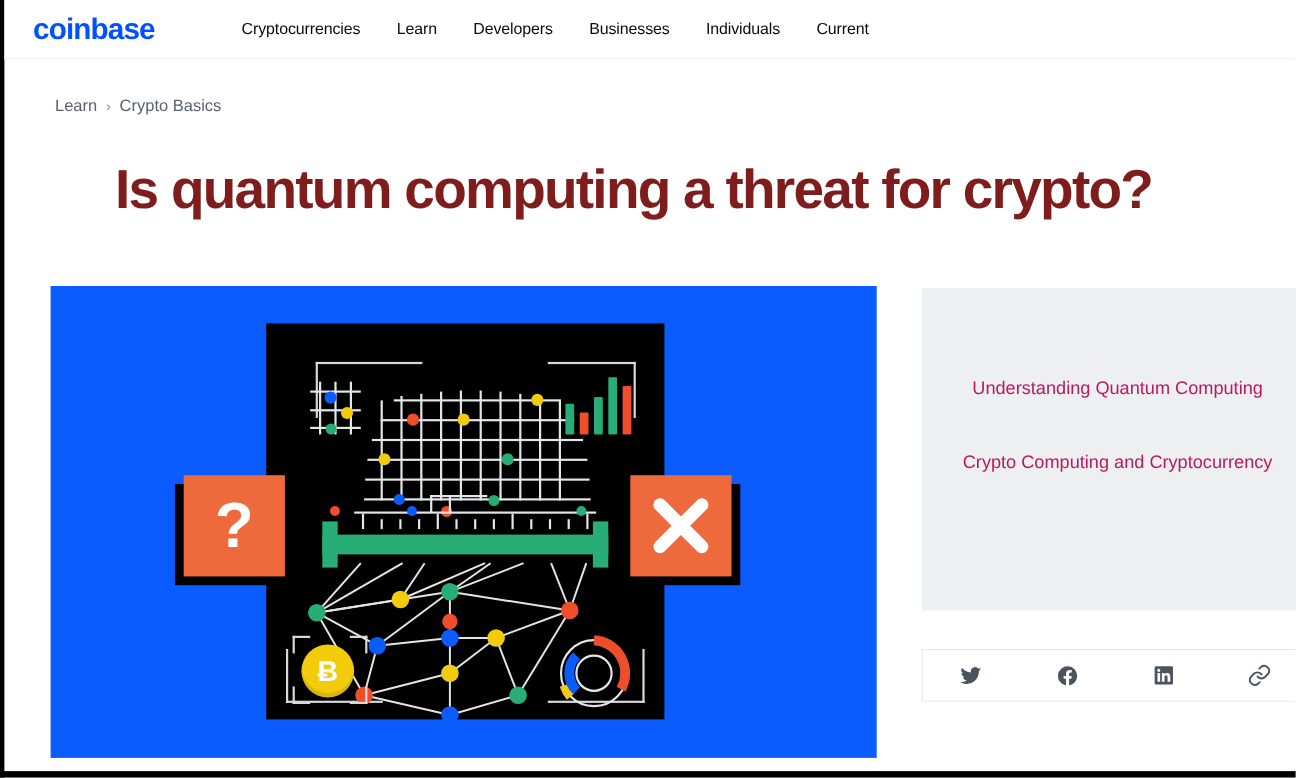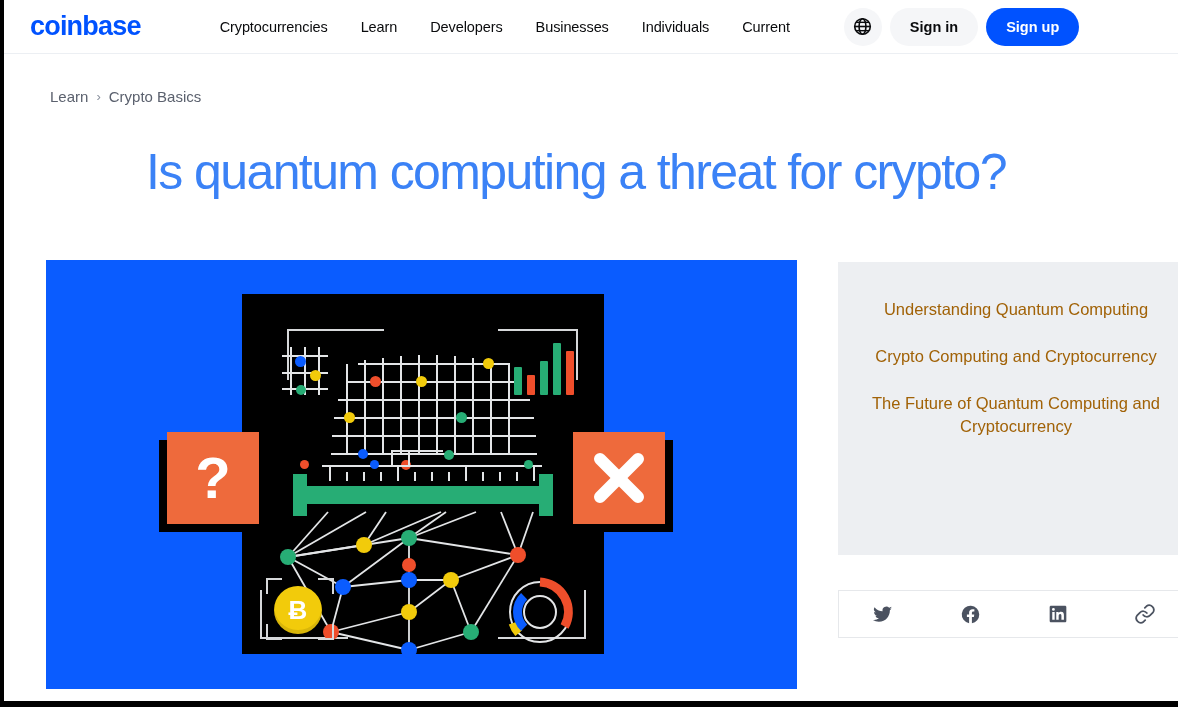--- a/index.html
+++ b/index.html
@@ -51,21 +51,21 @@
   .breadcrumb {
     position:absolute; left:50px; top:88px;
     display:flex; align-items:center; gap:8px;
     font-size:15px; color:#5b616e;
   }
   .breadcrumb .crumb { cursor:pointer; }
   .breadcrumb .sep { color:#8a919e; font-size:13px; }
 
   .page-title {
     position:absolute; left:46px; top:143px; width:1060px;
-    font-size:50px; line-height:59px; font-weight:400; color:#3b82f6;
+    font-size:50px; line-height:59px; font-weight:700; color:#7f1d1d;
     letter-spacing:-1.6px;
   }
 
   
   .hero {
     position:absolute; left:46px; top:260px; width:751px; height:429px;
     background:#0a5cff; overflow:hidden;
   }
   .hero-inner { position:absolute; left:0; top:0; width:751px; height:429px; }
   .blk-panel { position:absolute; left:196px; top:34px; width:362px; height:360px; background:#000; }
@@ -103,22 +103,22 @@
     color:#fff; font-weight:700; font-size:26px;
     box-shadow: inset 0 -4px 0 rgba(0,0,0,.10);
   }
 
   
   .toc {
     position:absolute; left:838px; top:262px; width:352px; height:293px;
     background:#edeff2; padding:36px 30px 0 34px;
   }
   .toc-item {
-    font-size:16.5px; line-height:23px; color:#a16207;
-    margin-bottom:24px; cursor:pointer;
+    font-size:16.5px; line-height:23px; color:#be185d;
+    margin-bottom:24px; cursor:pointer;margin-top:44px;
   }
 
   
   .share {
     position:absolute; left:838px; top:590px; width:352px; height:48px;
     border:1px solid #e6e8eb; background:#fff;
     display:flex; align-items:center;
   }
   .share-btn {
     flex:1; height:100%;
@@ -139,33 +139,20 @@
 
     <div class="nav">
       <div class="nav-item">Cryptocurrencies</div>
       <div class="nav-item">Learn</div>
       <div class="nav-item">Developers</div>
       <div class="nav-item">Businesses</div>
       <div class="nav-item">Individuals</div>
       <div class="nav-item">Current</div>
     </div>
 
-    <div class="header-right">
-      <div class="globe-btn">
-        <svg width="19" height="19" viewBox="0 0 20 20">
-          <circle cx="10" cy="10" r="8.2" fill="none" stroke="#0a0b0d" stroke-width="1.7"></circle>
-          <ellipse cx="10" cy="10" rx="3.6" ry="8.2" fill="none" stroke="#0a0b0d" stroke-width="1.7"></ellipse>
-          <line x1="1.9" y1="10" x2="18.1" y2="10" stroke="#0a0b0d" stroke-width="1.7"></line>
-          <line x1="3.2" y1="5.6" x2="16.8" y2="5.6" stroke="#0a0b0d" stroke-width="1.5"></line>
-          <line x1="3.2" y1="14.4" x2="16.8" y2="14.4" stroke="#0a0b0d" stroke-width="1.5"></line>
-        </svg>
-      </div>
-      <div class="signin-btn">Sign in</div>
-      <div class="signup-btn">Sign up</div>
-    </div>
   </div>
 
   <div class="breadcrumb">
     <span class="crumb">Learn</span>
     <span class="sep">›</span>
     <span class="crumb">Crypto Basics</span>
   </div>
 
   <h1 class="page-title">Is quantum computing a threat for crypto?</h1>
 
@@ -337,21 +324,20 @@
           <line x1="47" y1="9" x2="9" y2="47" stroke="#fff" stroke-width="12" stroke-linecap="round"></line>
         </svg>
       </div>
 
     </div>
   </div>
 
   <div class="toc">
     <div class="toc-item">Understanding Quantum Computing</div>
     <div class="toc-item">Crypto Computing and Cryptocurrency</div>
-    <div class="toc-item">The Future of Quantum Computing and Cryptocurrency</div>
   </div>
 
   <div class="share">
     <div class="share-btn">
       <svg width="21" height="21" viewBox="0 0 24 24" fill="currentColor">
         <path d="M23 4.9a8.7 8.7 0 0 1-2.5.7 4.4 4.4 0 0 0 1.9-2.4c-.8.5-1.8.9-2.8 1.1a4.4 4.4 0 0 0-7.5 4A12.5 12.5 0 0 1 2.9 3.6a4.4 4.4 0 0 0 1.4 5.9c-.7 0-1.4-.2-2-.5 0 2.1 1.5 3.9 3.5 4.3-.6.2-1.3.2-2 .1a4.4 4.4 0 0 0 4.1 3A8.9 8.9 0 0 1 1 18.3a12.5 12.5 0 0 0 6.8 2c8.1 0 12.6-6.8 12.6-12.6v-.6c.9-.6 1.6-1.4 2.2-2.2z"></path>
       </svg>
     </div>
     <div class="share-btn">
       <svg width="21" height="21" viewBox="0 0 24 24" fill="currentColor">

